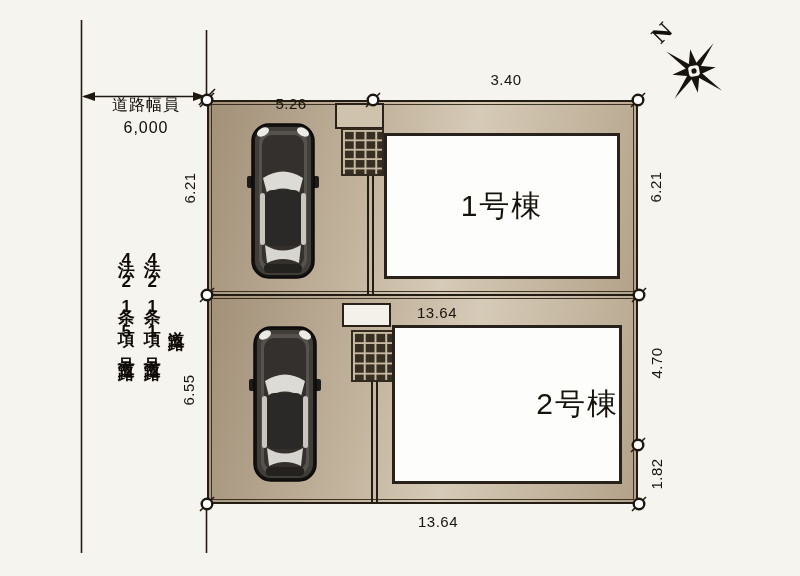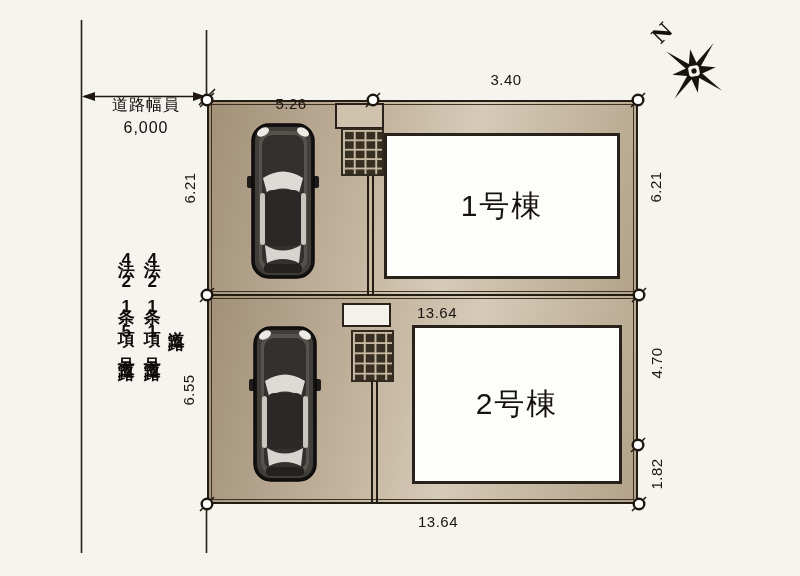--- a/index.html
+++ b/index.html
@@ -69,21 +69,21 @@
     </div>
 
   <div class="porch porch-tan" style="left:335px;top:103px;width:49px;height:26px;"></div>
   <div class="tile-grid grid1" style="left:341px;top:128px;width:43px;height:48px;"></div>
   <div class="porch porch-white" style="left:342px;top:303px;width:49px;height:24px;"></div>
   <div class="tile-grid grid2" style="left:351px;top:330px;width:43px;height:52px;"></div>
 
   <div class="building" style="left:384px;top:133px;width:236px;height:146px;">
     <span class="building-label">1号棟</span>
   </div>
-  <div class="building" style="left:412px;top:325px;width:210px;height:159px;">
+  <div class="building" style="left:392px;top:325px;width:230px;height:159px;justify-content:flex-end;">
     <span class="building-label">2号棟</span>
   </div>
 
   <div class="split-line" style="left:367px;top:176px;height:119px;"></div>
   <div class="split-line" style="left:371px;top:381px;height:122px;"></div>
 
   <svg class="overlay" width="800" height="576" viewBox="0 0 800 576">
     <defs>
       <g id="car">
         <rect x="-3" y="55" width="9" height="12" rx="2" fill="#1c1b19"></rect>

